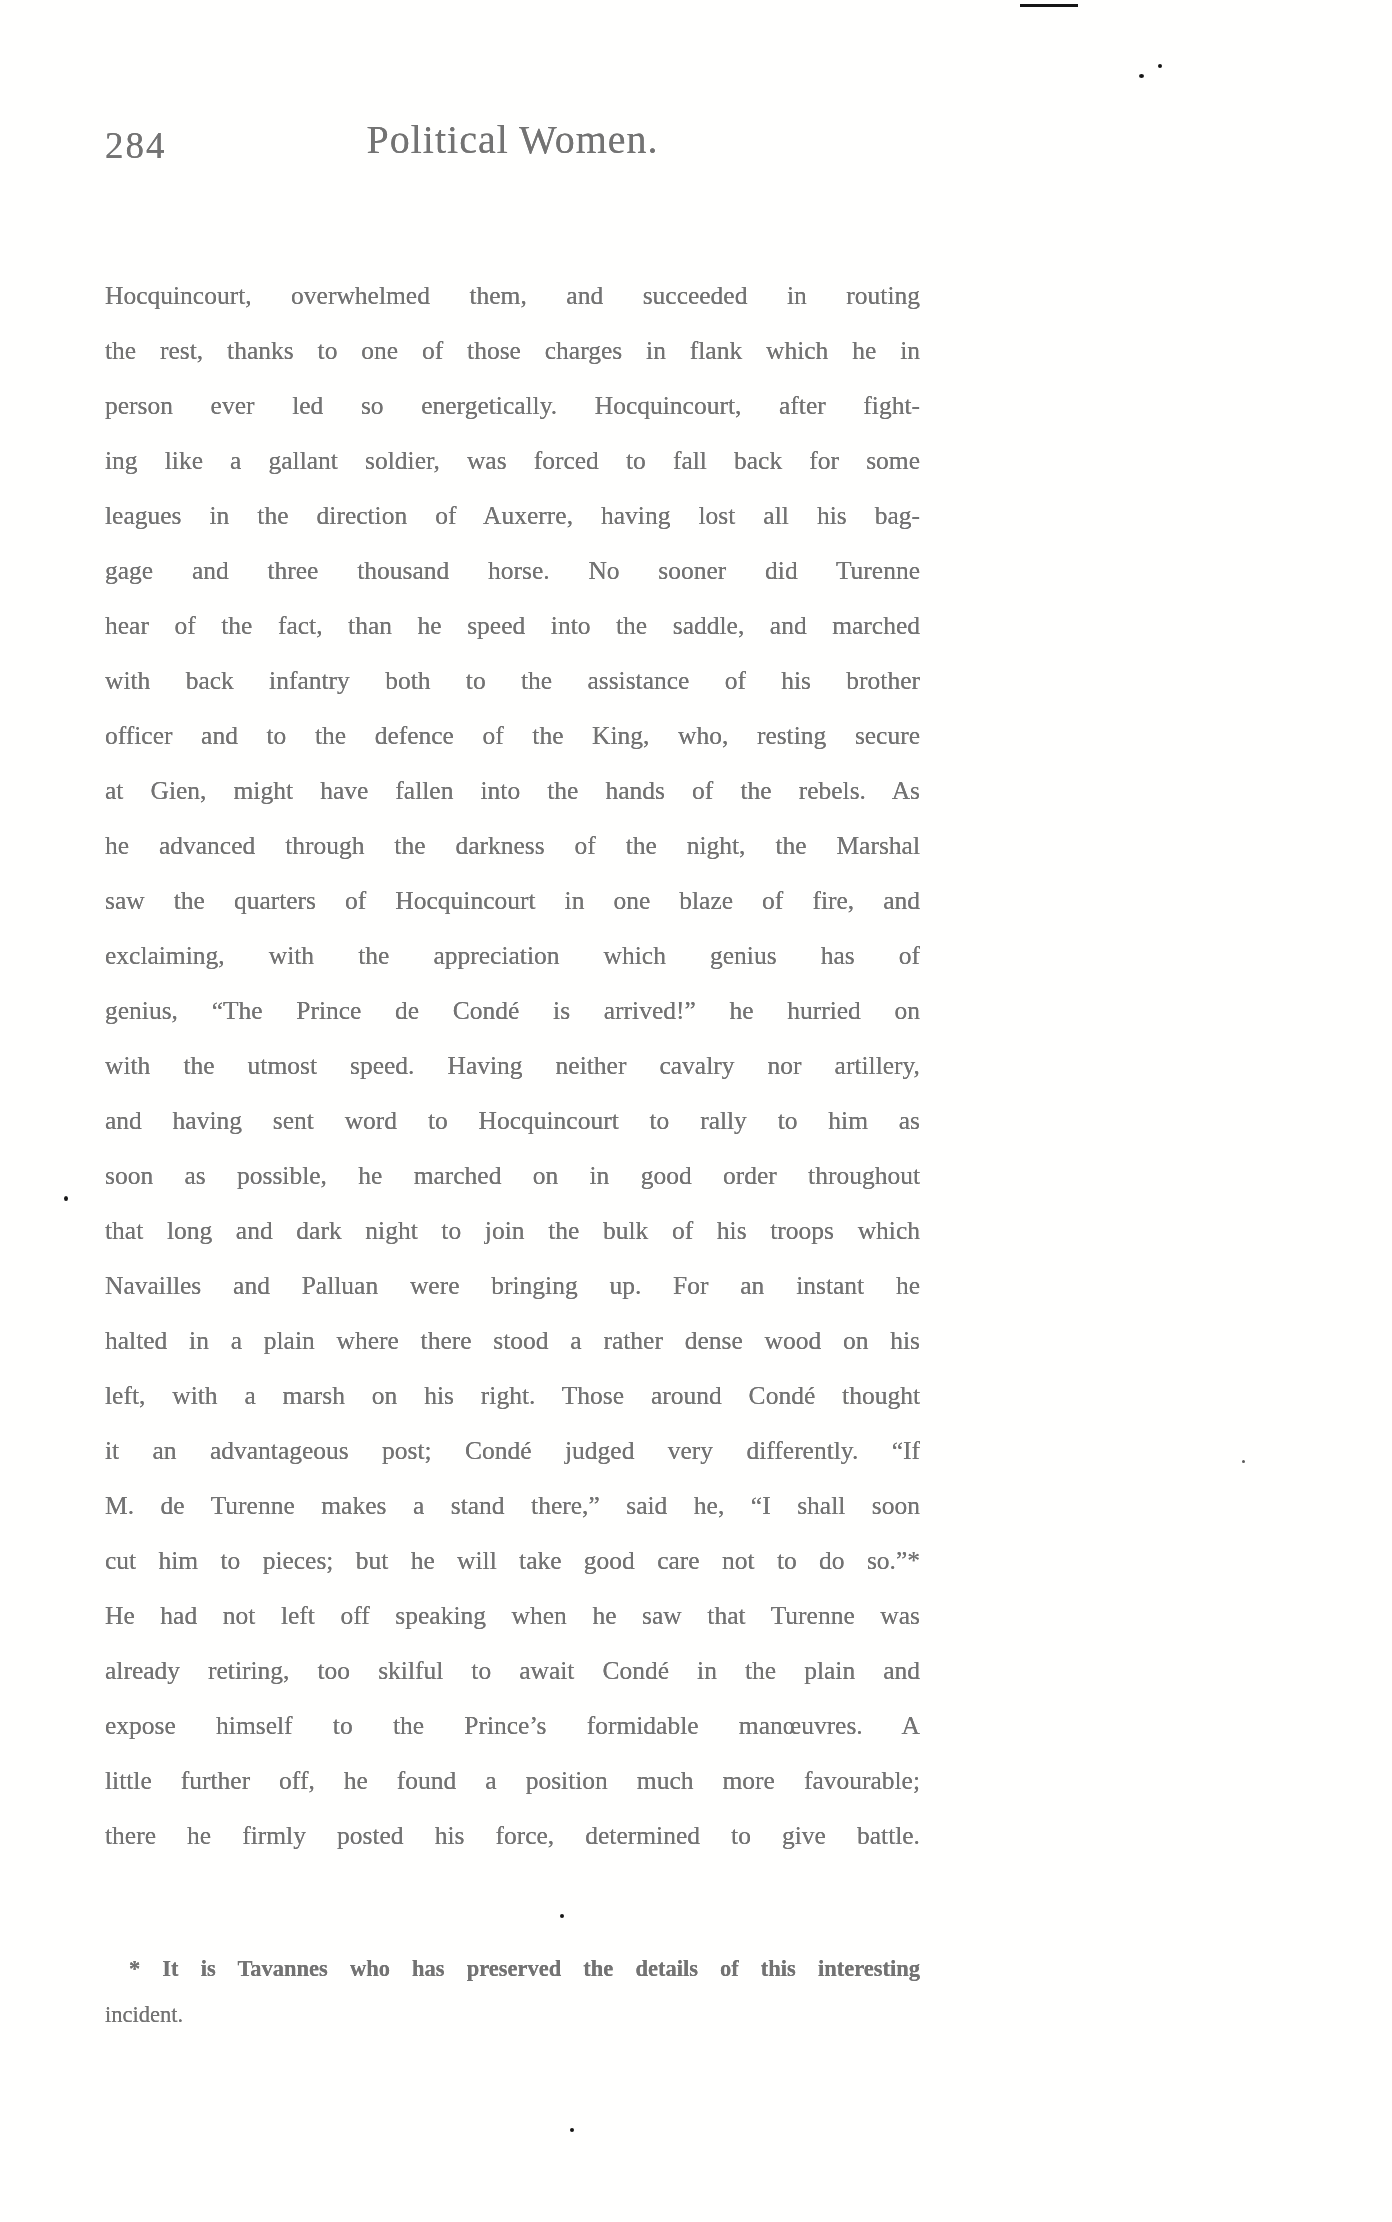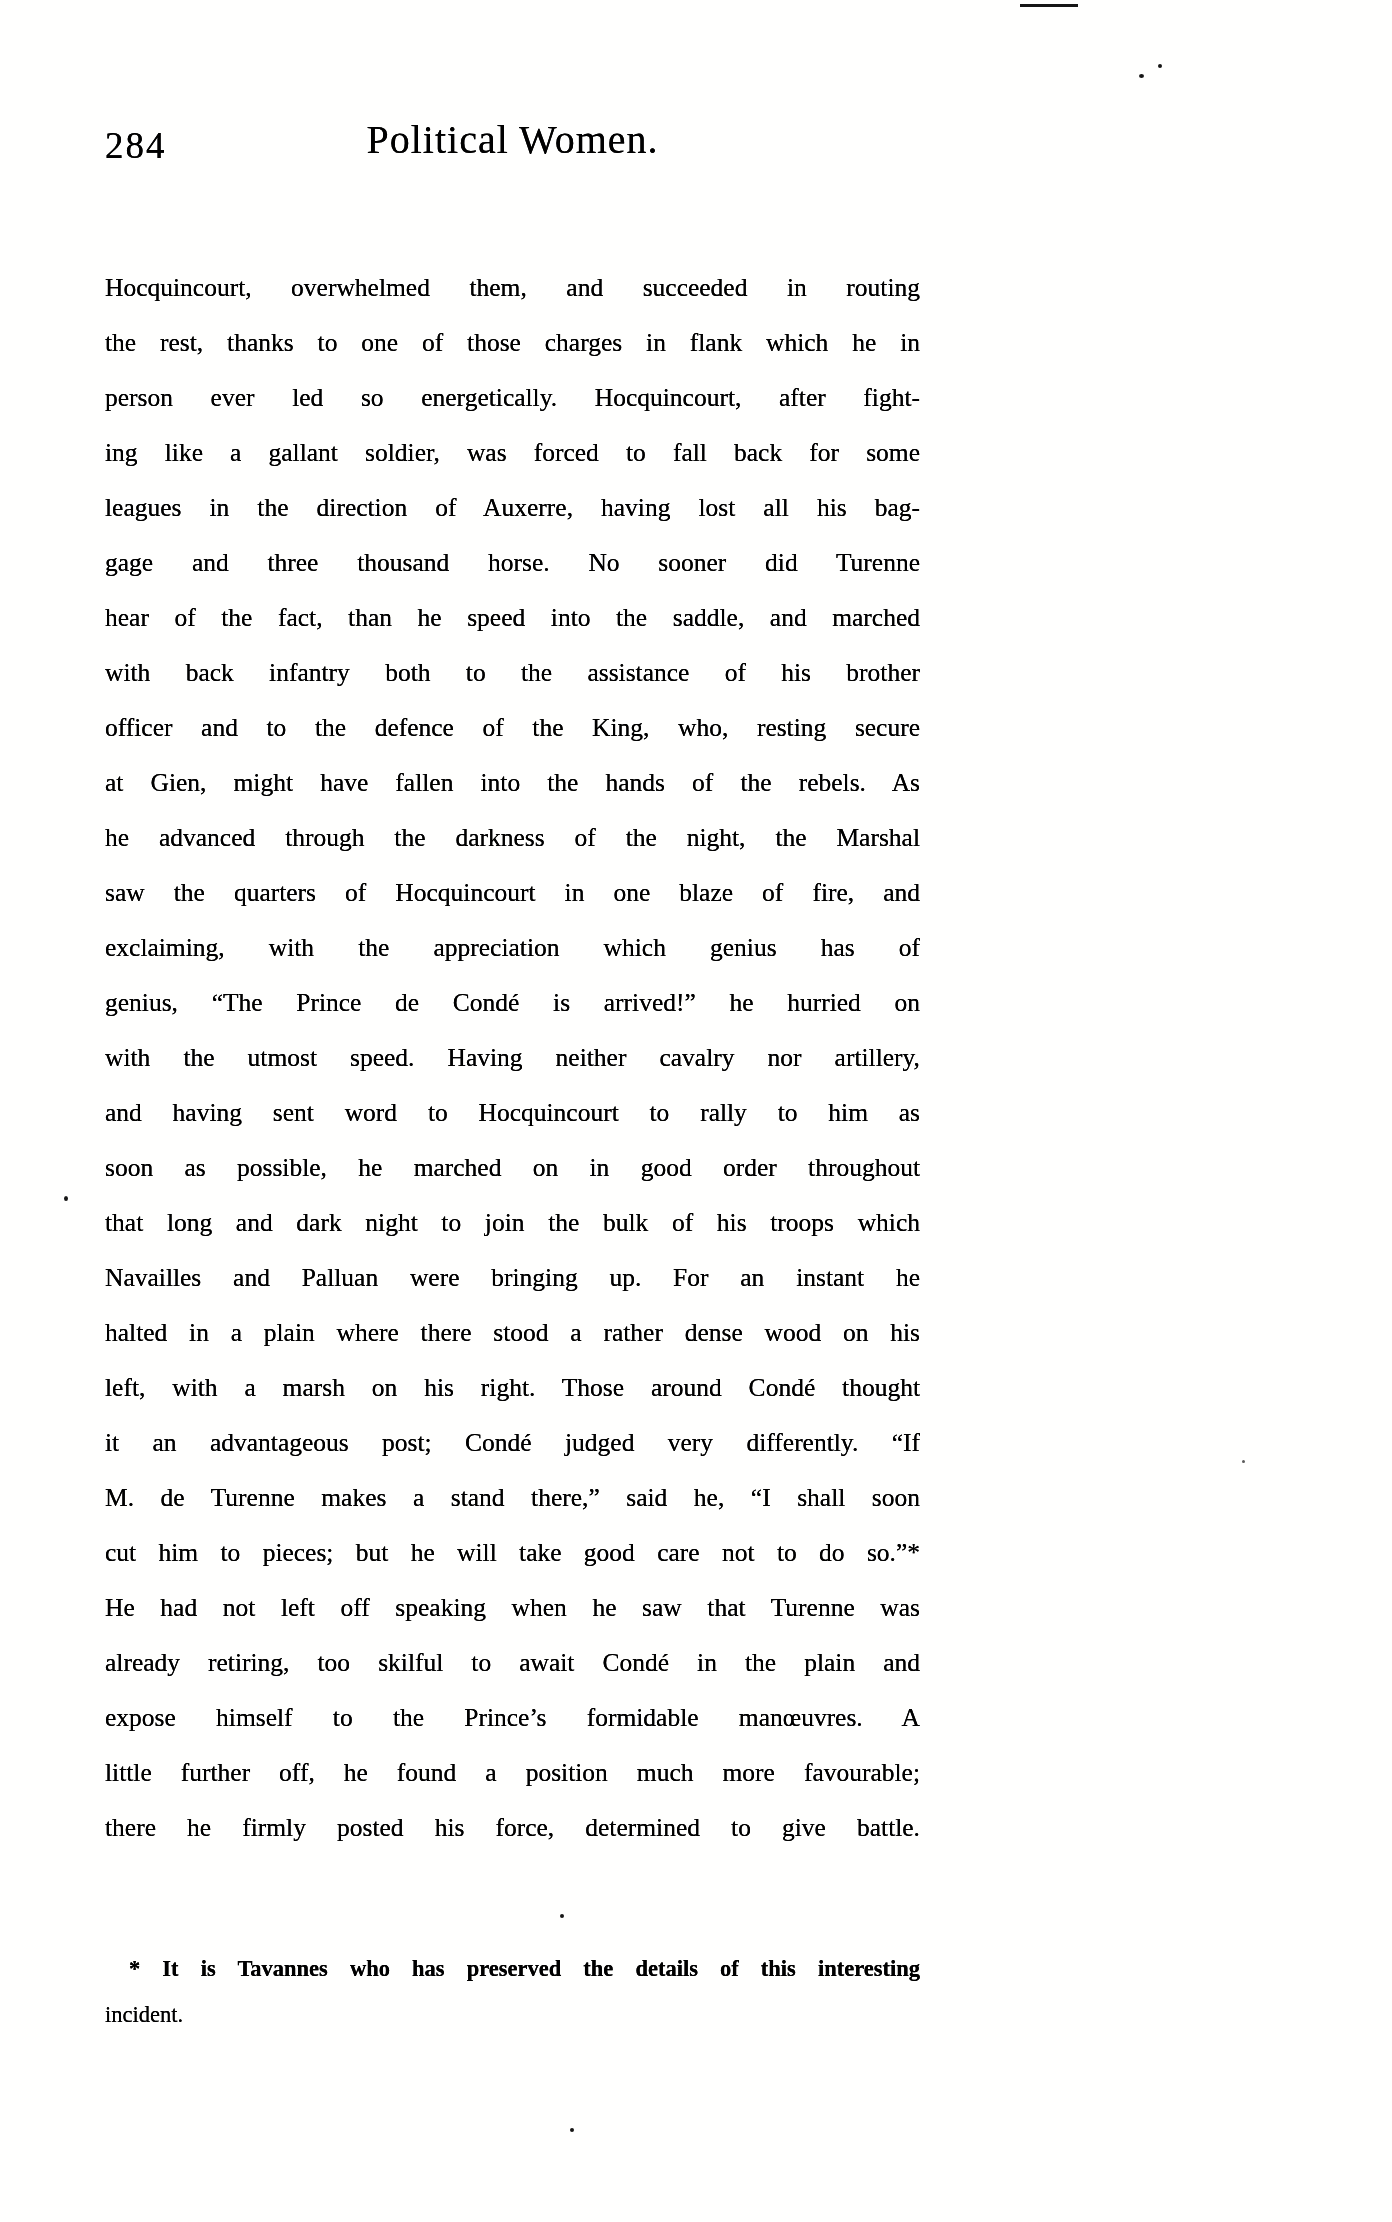--- a/index.html
+++ b/index.html
@@ -2,36 +2,36 @@
 <html><head>
 <meta charset="utf-8">
 <style>
   html, body { margin: 0; padding: 0; background: #ffffff; }
   .page {
     position: relative;
     width: 1392px;
     height: 2222px;
     background: #fffffe;
     font-family: "Liberation Serif", serif;
-    color: #000000;
+    color: #737373;
     overflow: hidden;
     text-shadow: 0 0 0.5px currentColor; 
   }
   .header { position: absolute; top: 116px; left: 105px; width: 815px; height: 56px; }
   .page-number {
     position: absolute; left: 0; top: 8px;
     font-size: 37px; letter-spacing: 2px;
   }
   .running-title {
     position: absolute; left: 0; top: 0; width: 100%;
     text-align: center; font-size: 40px;
     letter-spacing: 1px;
   }
   .body-text {
-    position: absolute; top: 260px; left: 105px; width: 815px;
+    position: absolute; top: 268px; left: 105px; width: 815px;
     font-size: 25.5px;
   }
   .body-text .line {
     line-height: 55px; height: 55px;
     text-align: justify; text-align-last: justify;
     word-spacing: 1px;
   }
   .footnote {
     position: absolute; top: 1946px; left: 105px; width: 815px;
     font-size: 22.5px;

